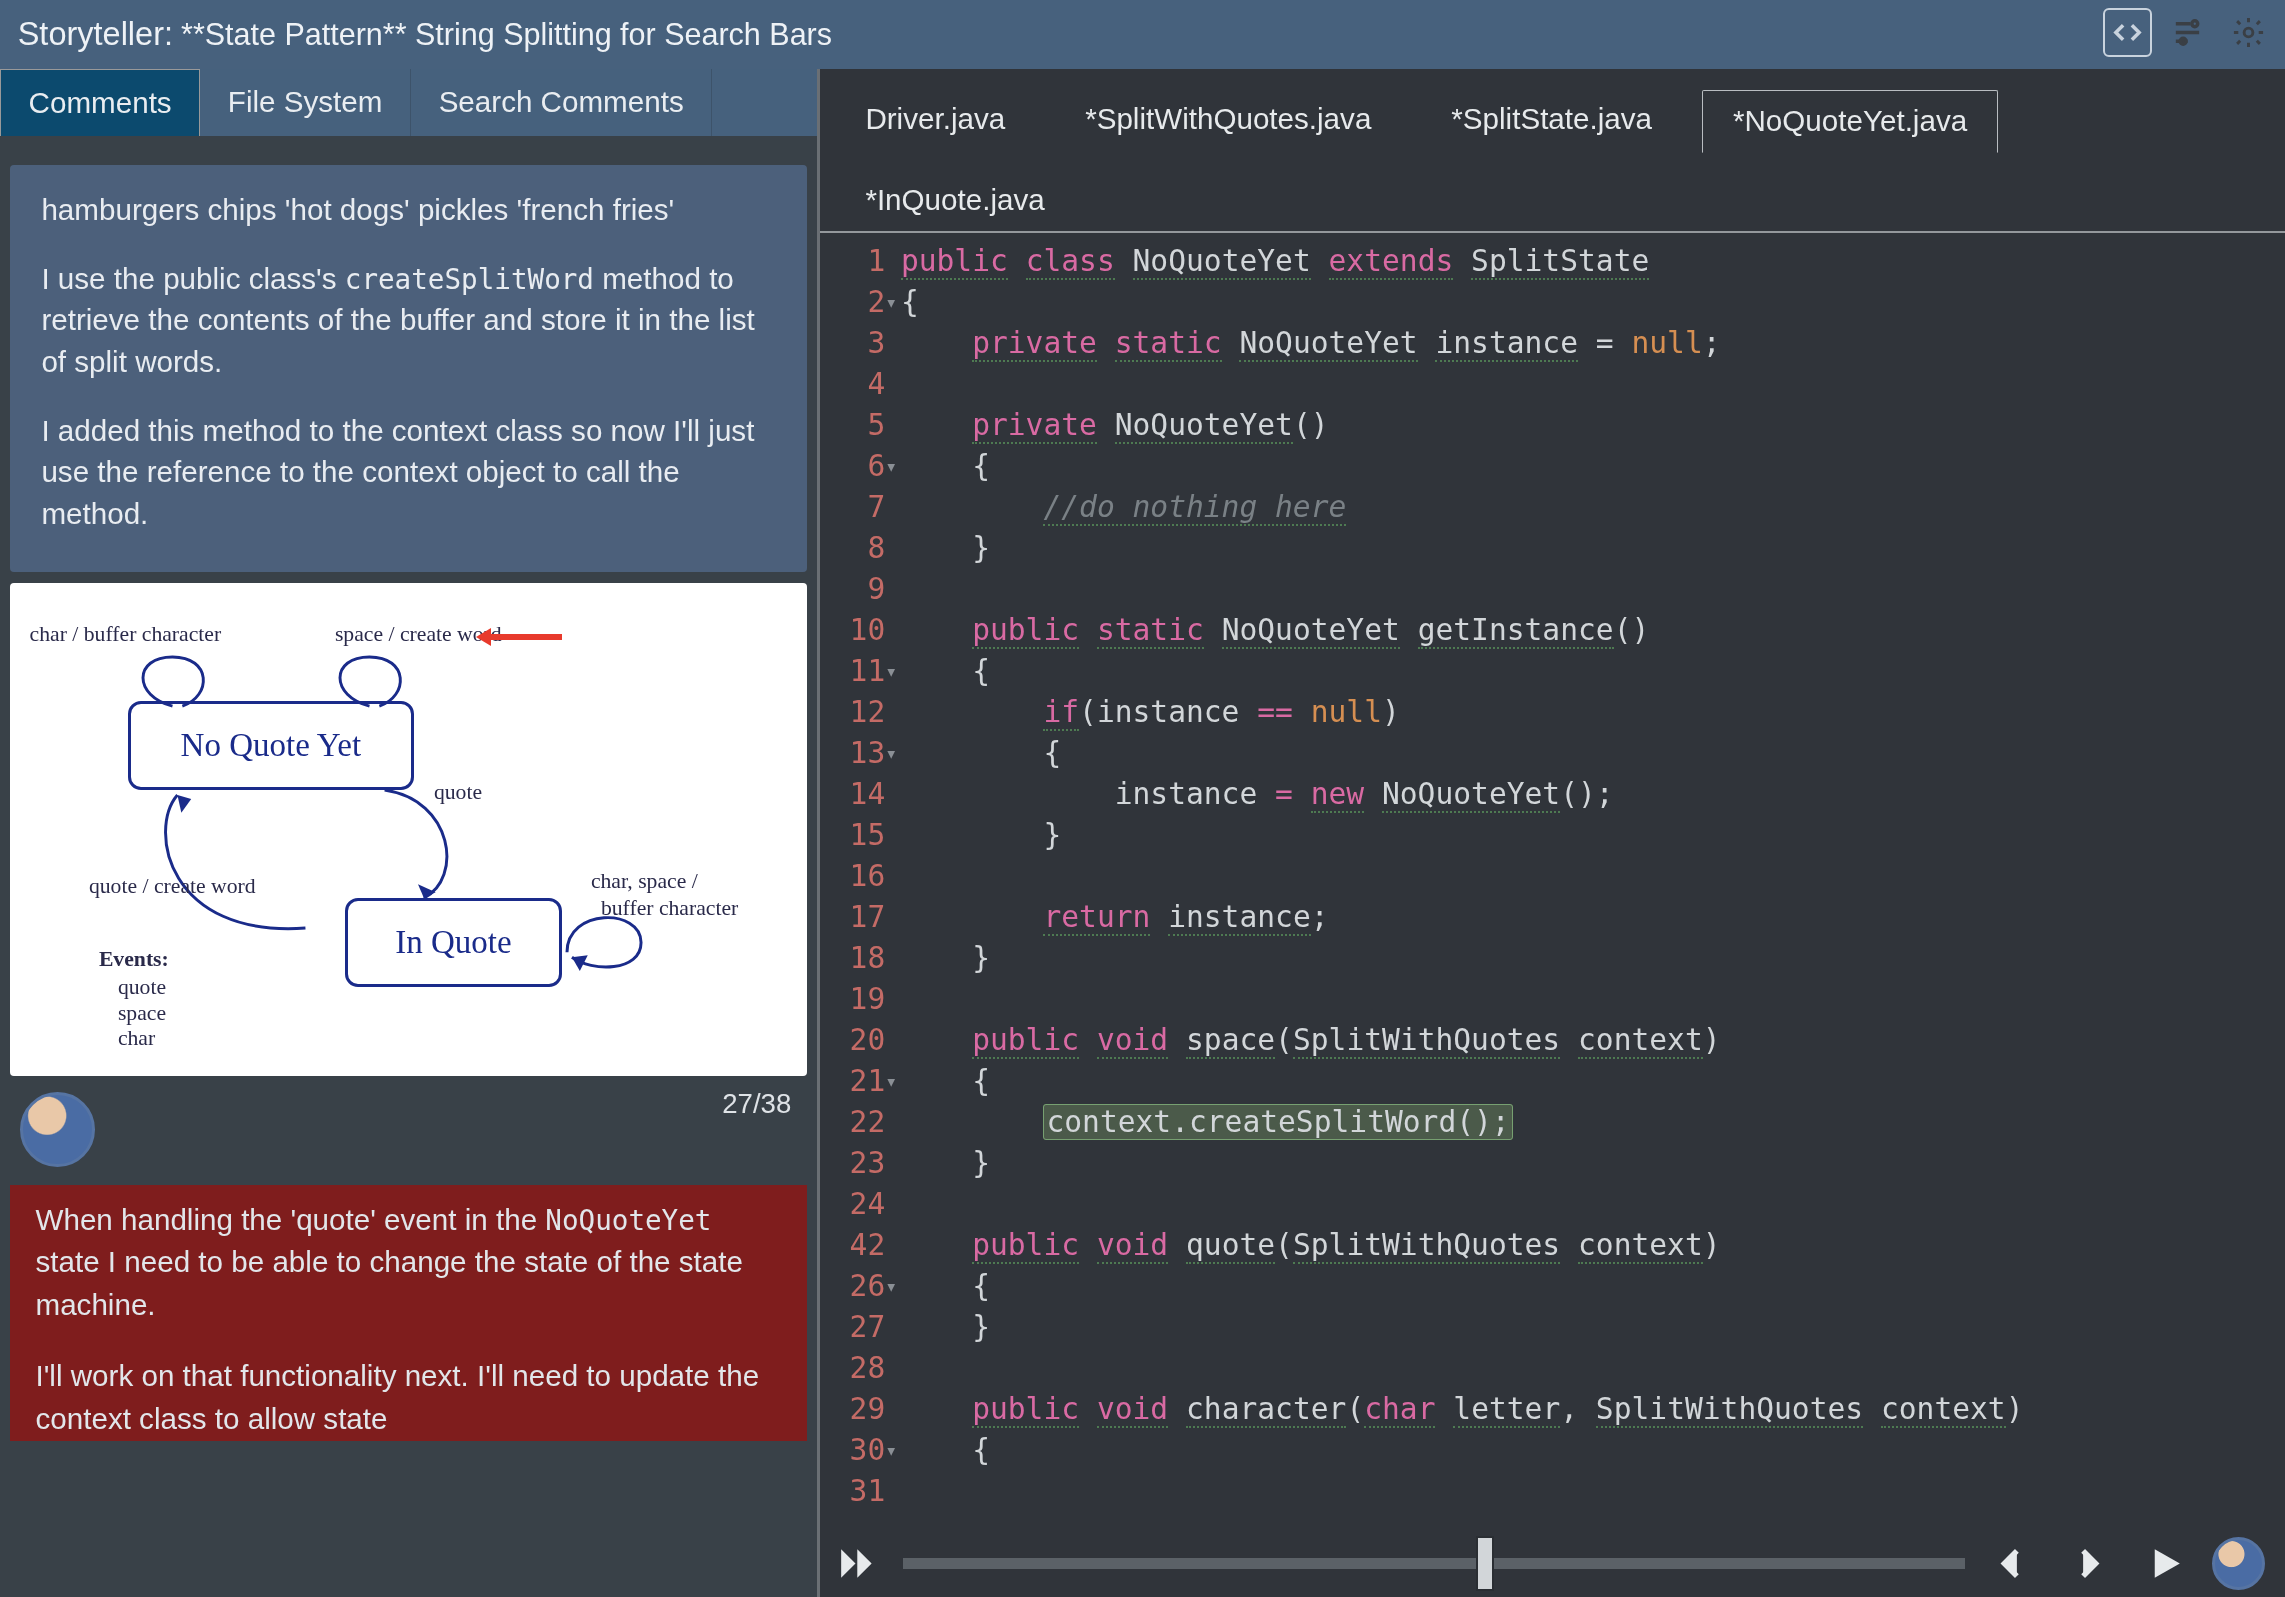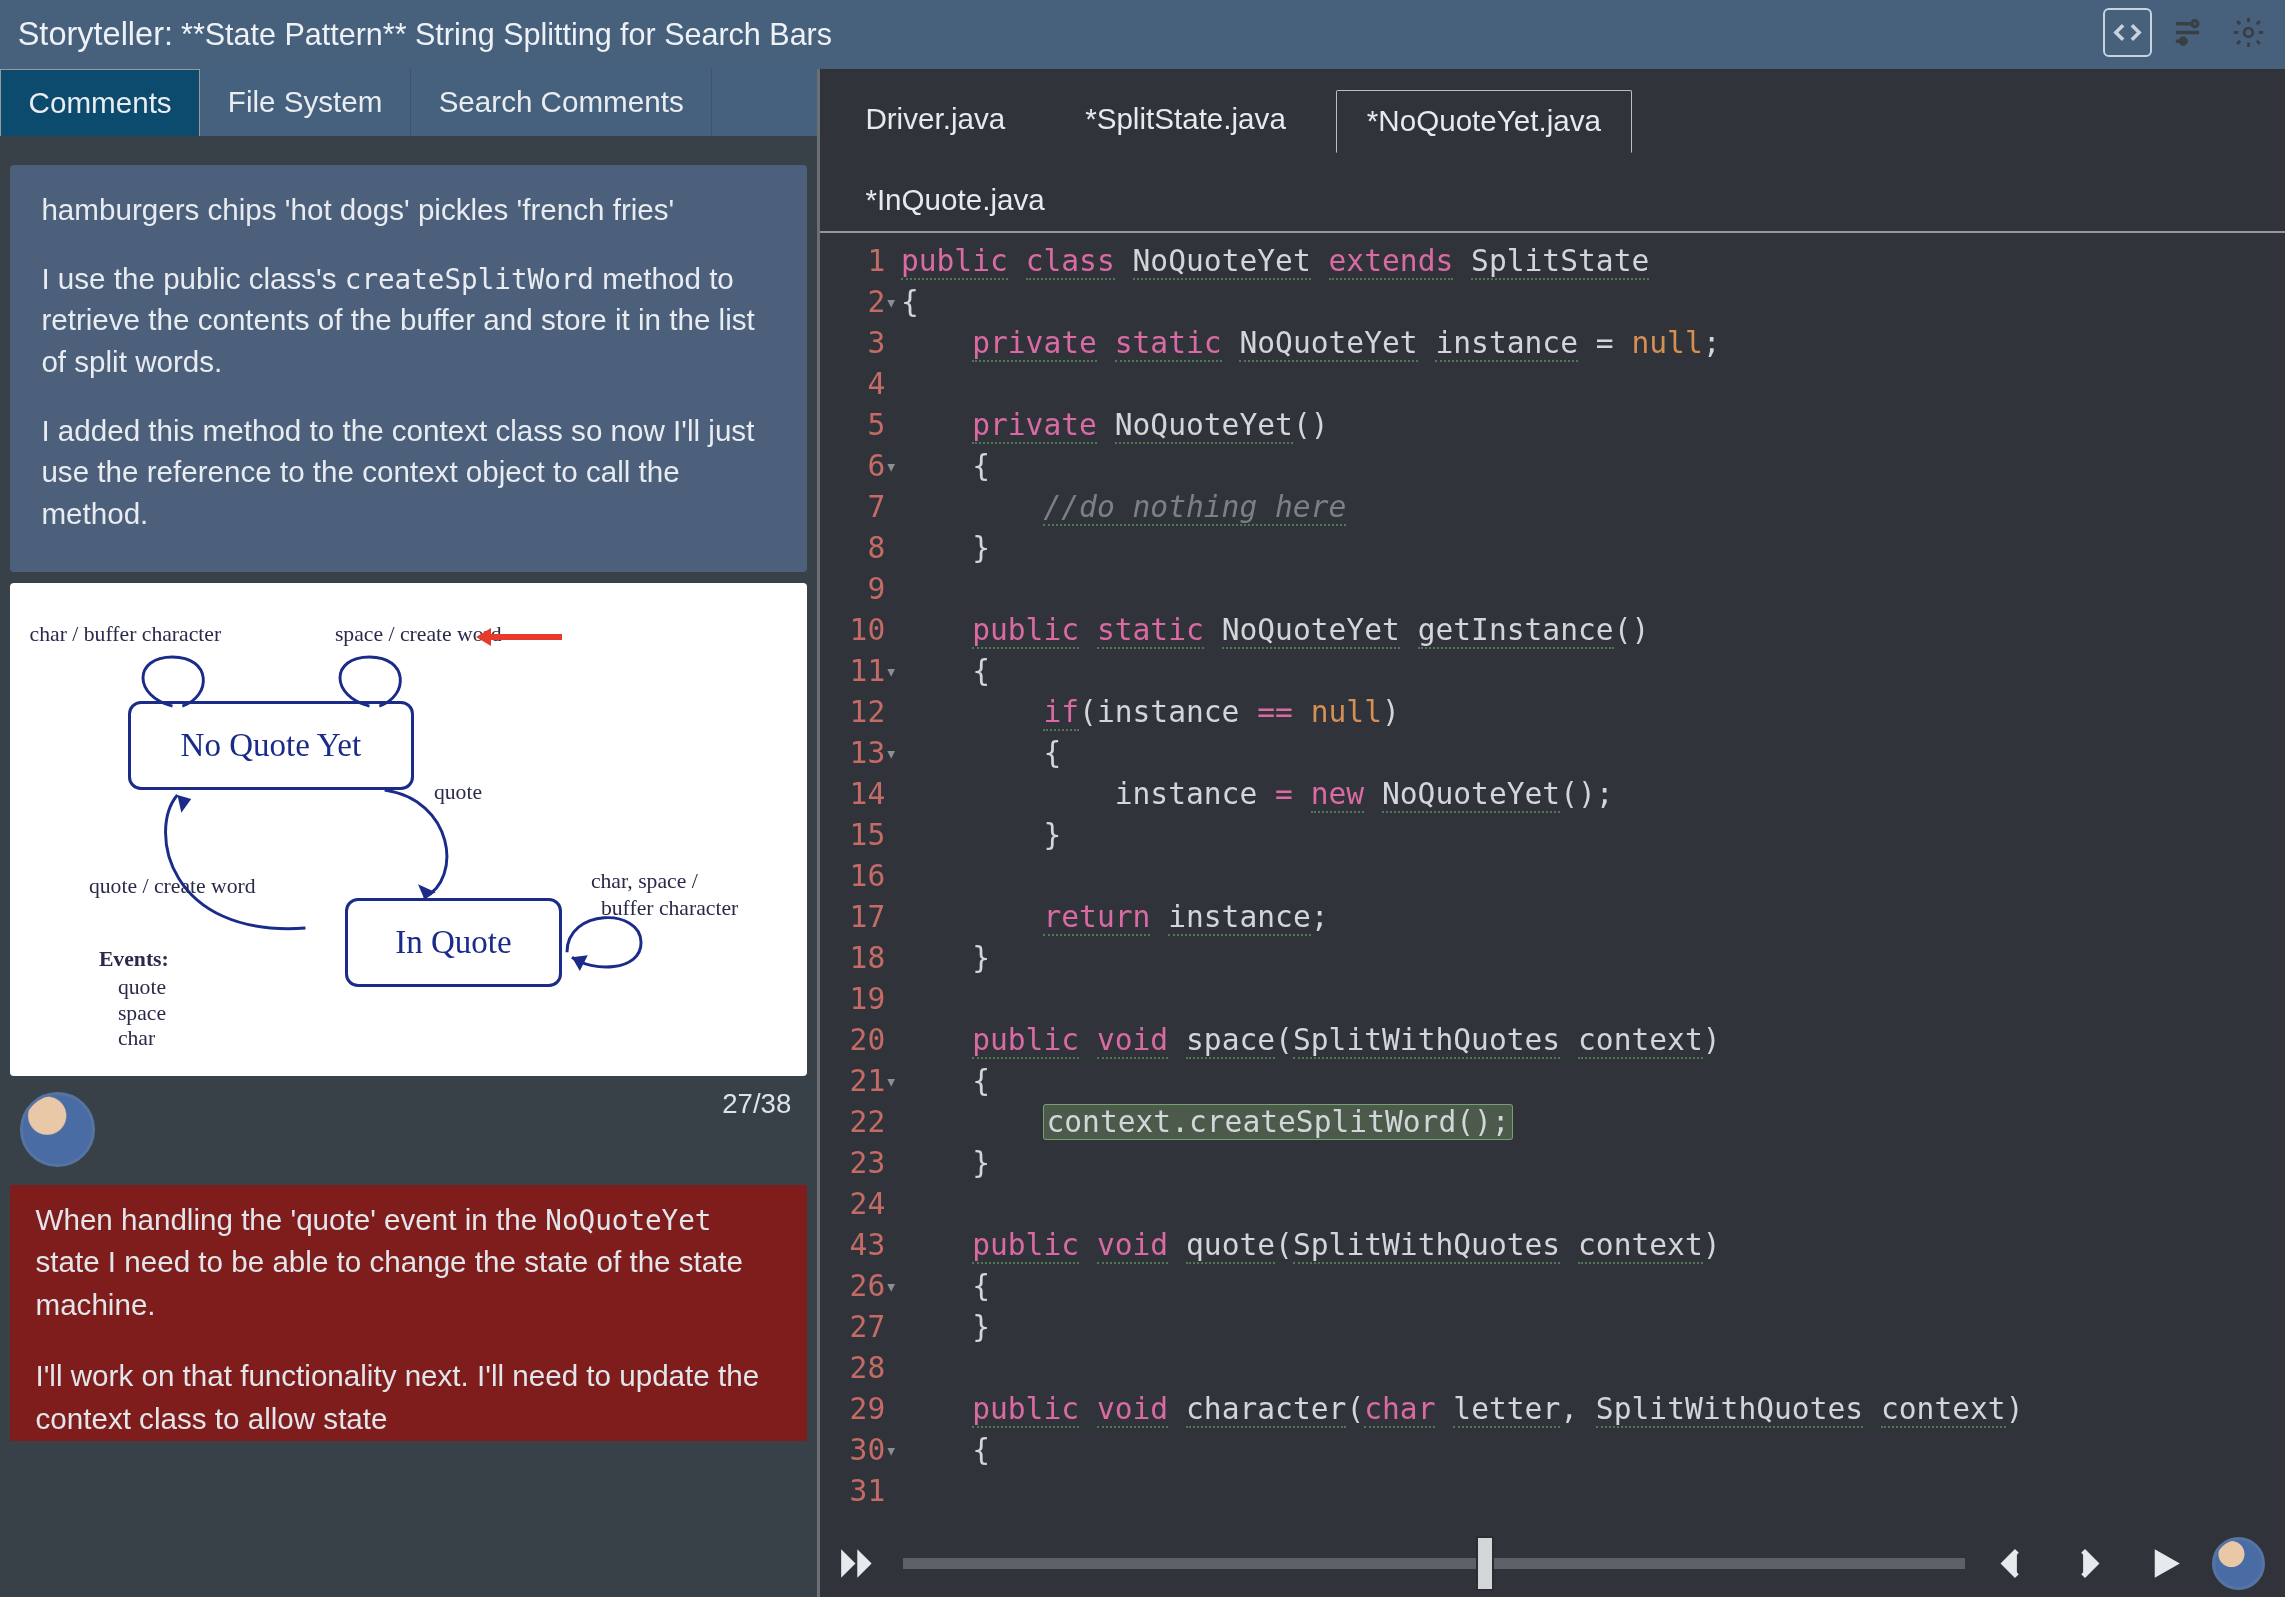--- a/index.html
+++ b/index.html
@@ -365,20 +365,21 @@
         </p>
         <p>I'll work on that functionality next. I'll need to update the context class to allow state</p>
       </div>
 
     </div>
   </div>
 
   <div class="right-col">
     <div class="file-tabs">
       <div class="file-tab">Driver.java</div>
+      <div class="file-tab">*SplitWithQuotes.java</div>
       <div class="file-tab">*SplitState.java</div>
       <div class="file-tab active">*NoQuoteYet.java</div>
       <div class="row2">
         <div class="file-tab">*InQuote.java</div>
       </div>
     </div>
 
     <div class="editor">
       <div class="gutter" id="gutter">
           <div class="g">1</div>
@@ -398,21 +399,21 @@
           <div class="g">15</div>
           <div class="g">16</div>
           <div class="g">17</div>
           <div class="g">18</div>
           <div class="g">19</div>
           <div class="g">20</div>
           <div class="g">21<span class="fold">▾</span></div>
           <div class="g">22</div>
           <div class="g">23</div>
           <div class="g">24</div>
-          <div class="g">43</div>
+          <div class="g">42</div>
           <div class="g">26<span class="fold">▾</span></div>
           <div class="g">27</div>
           <div class="g">28</div>
           <div class="g">29</div>
           <div class="g">30<span class="fold">▾</span></div>
           <div class="g">31</div>
         </div>
       <div class="code" id="code"><div><span class="kw">public</span> <span class="kw">class</span> <span class="id">NoQuoteYet</span> <span class="kw">extends</span> <span class="id">SplitState</span></div><div>{</div><div>    <span class="kw">private</span> <span class="kw">static</span> <span class="id">NoQuoteYet</span> <span class="id">instance</span> = <span class="null">null</span>;</div><div>&nbsp;</div><div>    <span class="kw">private</span> <span class="id">NoQuoteYet</span>()</div><div>    {</div><div>        <span class="cmt">//do nothing here</span></div><div>    }</div><div>&nbsp;</div><div>    <span class="kw">public</span> <span class="kw">static</span> <span class="id">NoQuoteYet</span> <span class="id">getInstance</span>()</div><div>    {</div><div>        <span class="kw">if</span>(instance <span class="op">==</span> <span class="null">null</span>)</div><div>        {</div><div>            instance <span class="op">=</span> <span class="kw">new</span> <span class="id">NoQuoteYet</span>();</div><div>        }</div><div>&nbsp;</div><div>        <span class="kw">return</span> <span class="id">instance</span>;</div><div>    }</div><div>&nbsp;</div><div>    <span class="kw">public</span> <span class="kw">void</span> <span class="id">space</span>(<span class="id">SplitWithQuotes</span> <span class="id">context</span>)</div><div>    {</div><div>        <span class="hl">context.createSplitWord();</span></div><div>    }</div><div>&nbsp;</div><div>    <span class="kw">public</span> <span class="kw">void</span> <span class="id">quote</span>(<span class="id">SplitWithQuotes</span> <span class="id">context</span>)</div><div>    {</div><div>    }</div><div>&nbsp;</div><div>    <span class="kw">public</span> <span class="kw">void</span> <span class="id">character</span>(<span class="kw">char</span> <span class="id">letter</span>, <span class="id">SplitWithQuotes</span> <span class="id">context</span>)</div><div>    {</div><div>&nbsp;</div></div>
     </div>
 

